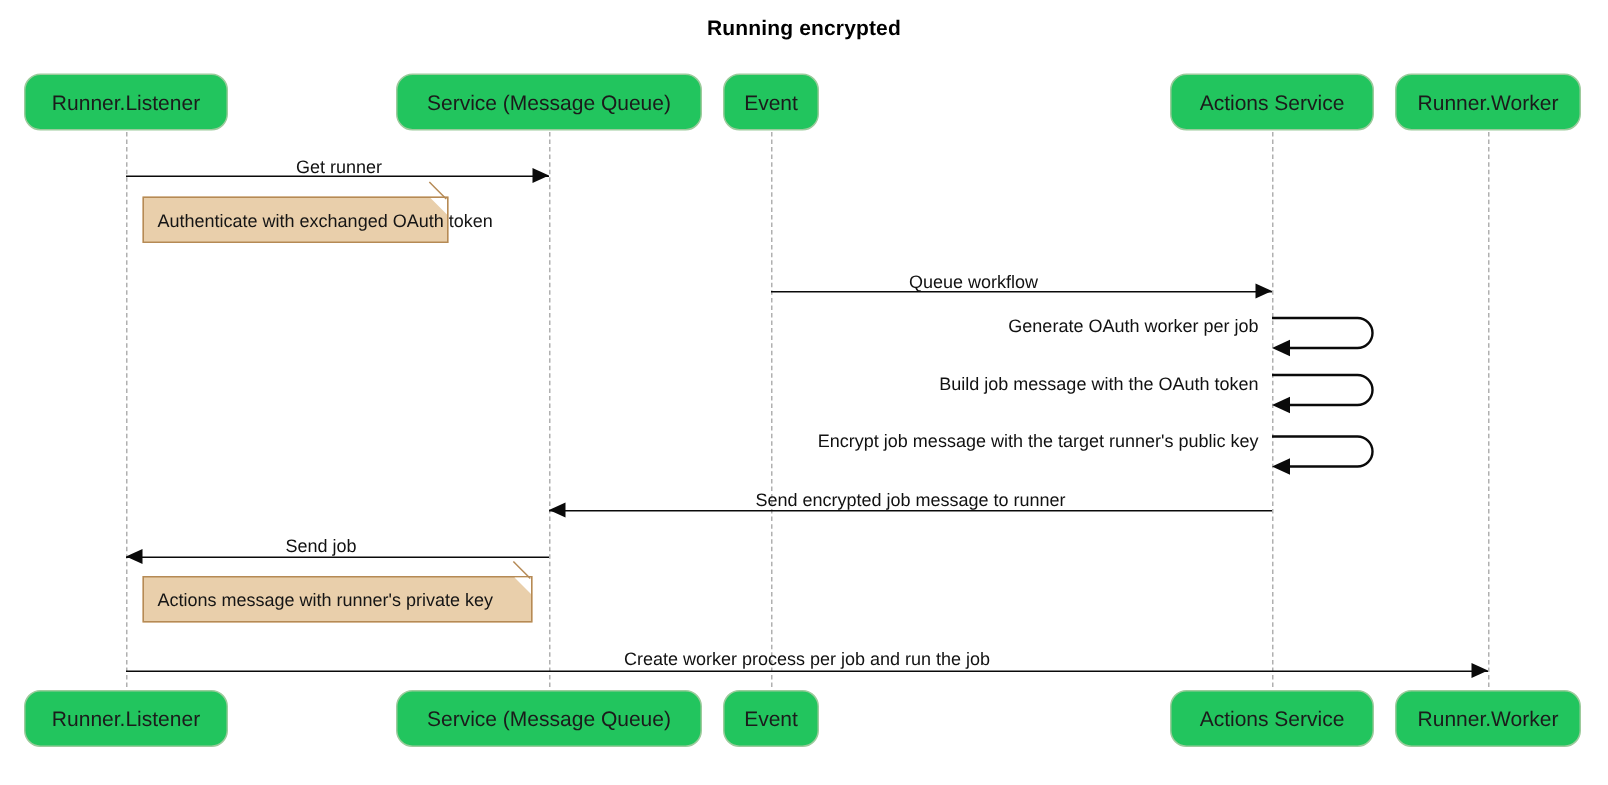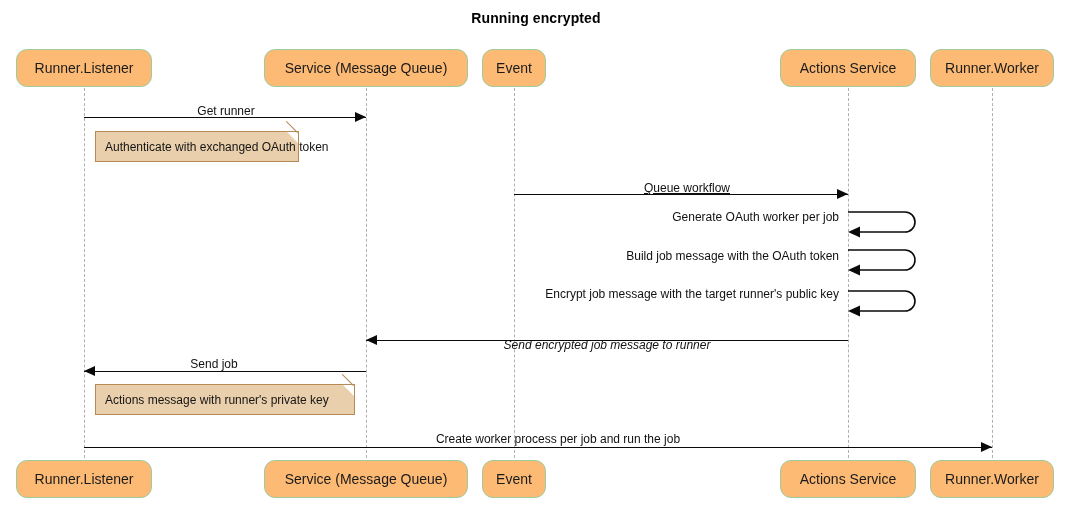--- a/index.html
+++ b/index.html
@@ -27,21 +27,21 @@
     text-align: center;
     font-size: 14px;
     font-weight: bold;
     color: #000000;
     letter-spacing: 0.1px;
   }
   
   .participant {
     position: absolute;
     box-sizing: border-box;
-    background: #fdba74;
+    background: #22c55e;
     border: 1px solid #9ccb9c;
     border-radius: 11px;
     height: 38px;
     line-height: 36px;
     text-align: center;
     font-size: 14px;
     color: #1b1b1b;
     white-space: nowrap;
     overflow: hidden;
   }
@@ -140,21 +140,21 @@
       <div class="lifeline" style="left: 514px; top: 88px; height: 370px;"></div>
       <div class="lifeline" style="left: 848px; top: 88px; height: 370px;"></div>
       <div class="lifeline" style="left: 992px; top: 88px; height: 370px;"></div>
     </div>
   <div id="messages-layer">
       <div class="msg-line" style="left: 84px; top: 117px; width: 282px;"></div>
       <div class="arrowhead right" style="top: 112.3px; left: 355px;"></div>
       <div class="msg-label centered" style="left: 226px; top: 104px;">Get runner</div>
       <div class="msg-line" style="left: 514px; top: 194px; width: 334px;"></div>
       <div class="arrowhead right" style="top: 189.3px; left: 837px;"></div>
-      <div class="msg-label centered" style="left: 687px; top: 181px; text-decoration: underline;">Queue workflow</div>
+      <div class="msg-label centered" style="left: 649px; top: 181px;">Queue workflow</div>
       <div class="selfloop" style="left: 848px; top: 212px;">
         <svg width="71" height="28">
           <path d="M0,0 H57 A10,10 0 0 1 67,10 V10 A10,10 0 0 1 57,20 H12" fill="none" stroke="#0a0a0a" stroke-width="1.6"></path>
           <path d="M0,20 L12,14.5 L12,25.5 Z" fill="#0a0a0a"></path>
         </svg>
       </div>
       <div class="msg-label right-anchored" style="left: 839px; top: 210px;">Generate OAuth worker per job</div>
       <div class="selfloop" style="left: 848px; top: 250px;">
         <svg width="71" height="28">
           <path d="M0,0 H57 A10,10 0 0 1 67,10 V10 A10,10 0 0 1 57,20 H12" fill="none" stroke="#0a0a0a" stroke-width="1.6"></path>
@@ -164,27 +164,27 @@
       <div class="msg-label right-anchored" style="left: 839px; top: 249px;">Build job message with the OAuth token</div>
       <div class="selfloop" style="left: 848px; top: 291px;">
         <svg width="71" height="28">
           <path d="M0,0 H57 A10,10 0 0 1 67,10 V10 A10,10 0 0 1 57,20 H12" fill="none" stroke="#0a0a0a" stroke-width="1.6"></path>
           <path d="M0,20 L12,14.5 L12,25.5 Z" fill="#0a0a0a"></path>
         </svg>
       </div>
       <div class="msg-label right-anchored" style="left: 839px; top: 287px;">Encrypt job message with the target runner's public key</div>
       <div class="msg-line" style="left: 366px; top: 340px; width: 482px;"></div>
       <div class="arrowhead left" style="top: 335.3px; left: 366px;"></div>
-      <div class="msg-label centered" style="left: 607px; top: 338px; font-style: italic;">Send encrypted job message to runner</div>
+      <div class="msg-label centered" style="left: 607px; top: 326px;">Send encrypted job message to runner</div>
       <div class="msg-line" style="left: 84px; top: 371px; width: 282px;"></div>
       <div class="arrowhead left" style="top: 366.3px; left: 84px;"></div>
       <div class="msg-label centered" style="left: 214px; top: 357px;">Send job</div>
       <div class="msg-line" style="left: 84px; top: 447px; width: 908px;"></div>
       <div class="arrowhead right" style="top: 442.3px; left: 981px;"></div>
-      <div class="msg-label centered" style="left: 538px; top: 432px; margin-left: 20px;">Create worker process per job and run the job</div>
+      <div class="msg-label centered" style="left: 538px; top: 432px;">Create worker process per job and run the job</div>
     </div>
   <div id="notes-layer">
       <div class="note" style="left: 95px; top: 131px; width: 204px; height: 31px;">
         <span>Authenticate with exchanged OAuth token</span>
         <span class="note-fold"></span>
         <span class="note-fold-edge"></span>
       </div>
       <div class="note" style="left: 95px; top: 384px; width: 260px; height: 31px;">
         <span>Actions message with runner's private key</span>
         <span class="note-fold"></span>

